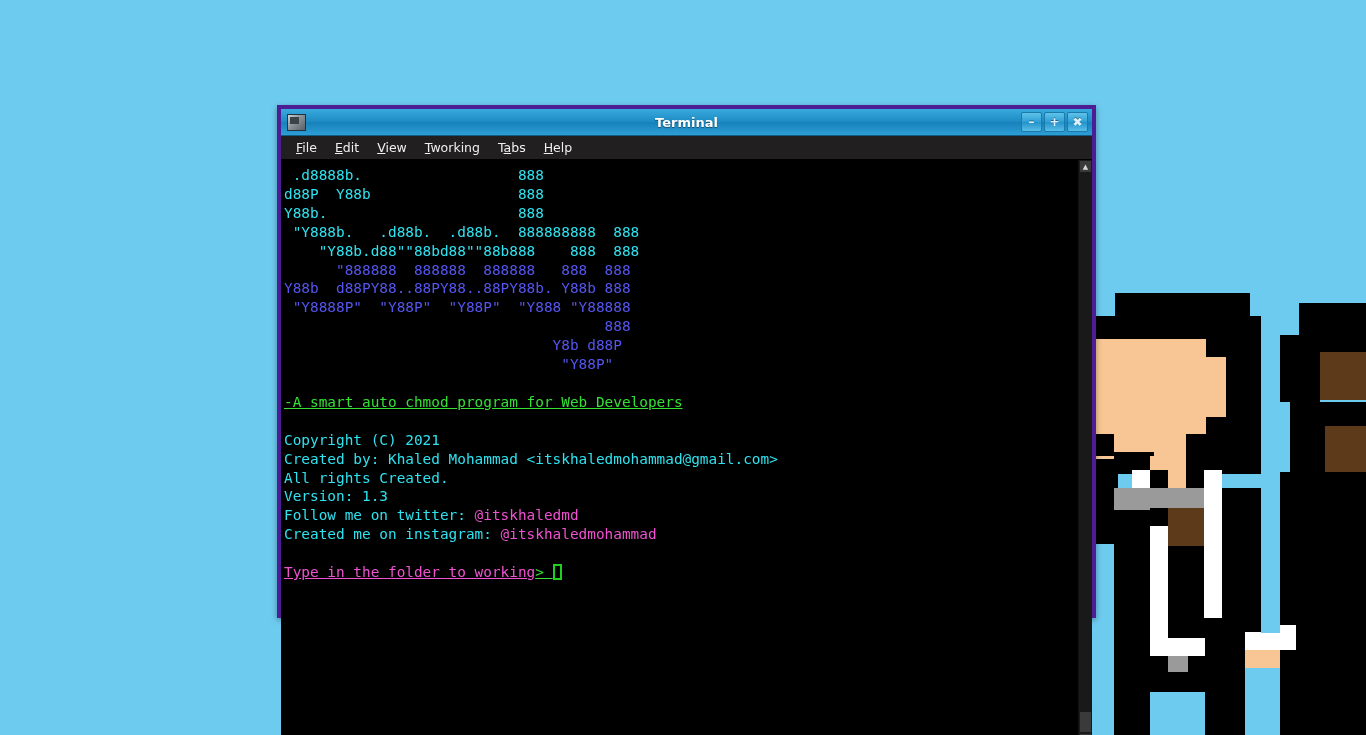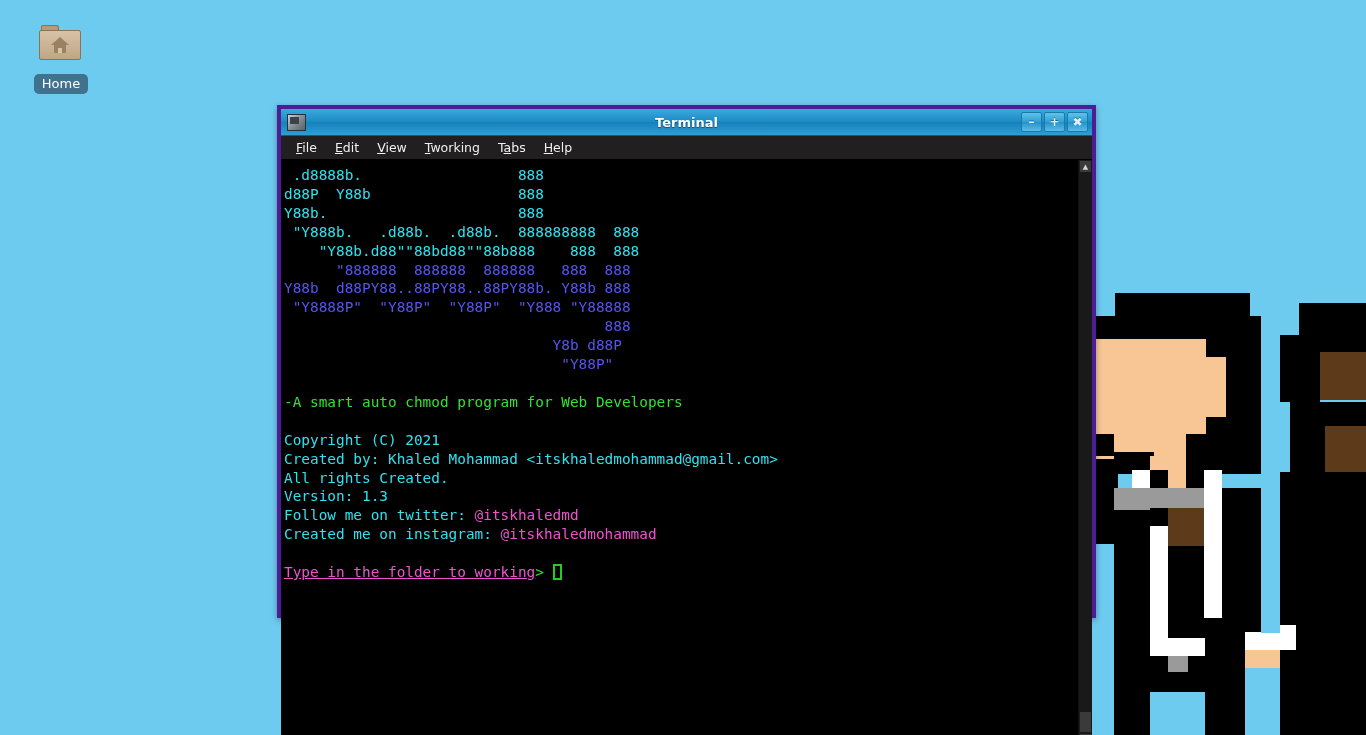--- a/index.html
+++ b/index.html
@@ -192,21 +192,21 @@
   pre#term-text {
     font-family: "DejaVu Sans Mono", monospace;
     font-size: 14.4px;
     line-height: 18.9px;
     white-space: pre;
     margin: 0;
     letter-spacing: 0px;
   }
   .c-cyan    { color: #2fe2ef; }
   .c-blue    { color: #5555f0; }
-  .c-green   { color: #35e035; }
+  .c-green   { color: #35e035; text-decoration: underline; }
   .c-magenta { color: #ef52d0; }
   .c-prompt  { color: #ef52d0; text-decoration: underline; margin-top: 8px; }
   .cursor {
     display: inline-block;
     width: 9px; height: 16px;
     border: 2px solid #20d020;
     vertical-align: -3px;
     box-sizing: border-box;
   }
 
@@ -290,32 +290,20 @@
     <div class="px" style="left:14px;top:23px;width:67px;height:32px;background:#000;"></div>
     <div class="px" style="left:-5px;top:55px;width:86px;height:32px;background:#000;"></div>
     <div class="px" style="left:-5px;top:87px;width:40px;height:35px;background:#000;"></div>
     <div class="px" style="left:35px;top:72px;width:46px;height:48px;background:#5d3a1a;"></div>
     <div class="px" style="left:5px;top:122px;width:76px;height:70px;background:#000;"></div>
     <div class="px" style="left:40px;top:146px;width:41px;height:46px;background:#5d3a1a;"></div>
     <div class="px" style="left:-5px;top:192px;width:86px;height:266px;background:#000;"></div>
     <div class="px" style="left:-5px;top:345px;width:16px;height:25px;background:#fff;"></div>
   </div>
 
-  <div class="desk-icon" style="left:18px;top:22px;">
-    <div class="glyph">
-      <div class="folder-back"></div>
-      <div class="folder-body"></div>
-      <div class="house">
-          <div class="roof"></div>
-          <div class="base"></div>
-          <div class="door"></div>
-        </div>
-    </div>
-    <span class="label">Home</span>
-  </div>
 
 
 </div>
 
 <div id="terminal-window">
 
   <div id="titlebar">
     <div id="win-icon"></div>
     <div id="win-title">Terminal</div>
     <div id="win-buttons">

